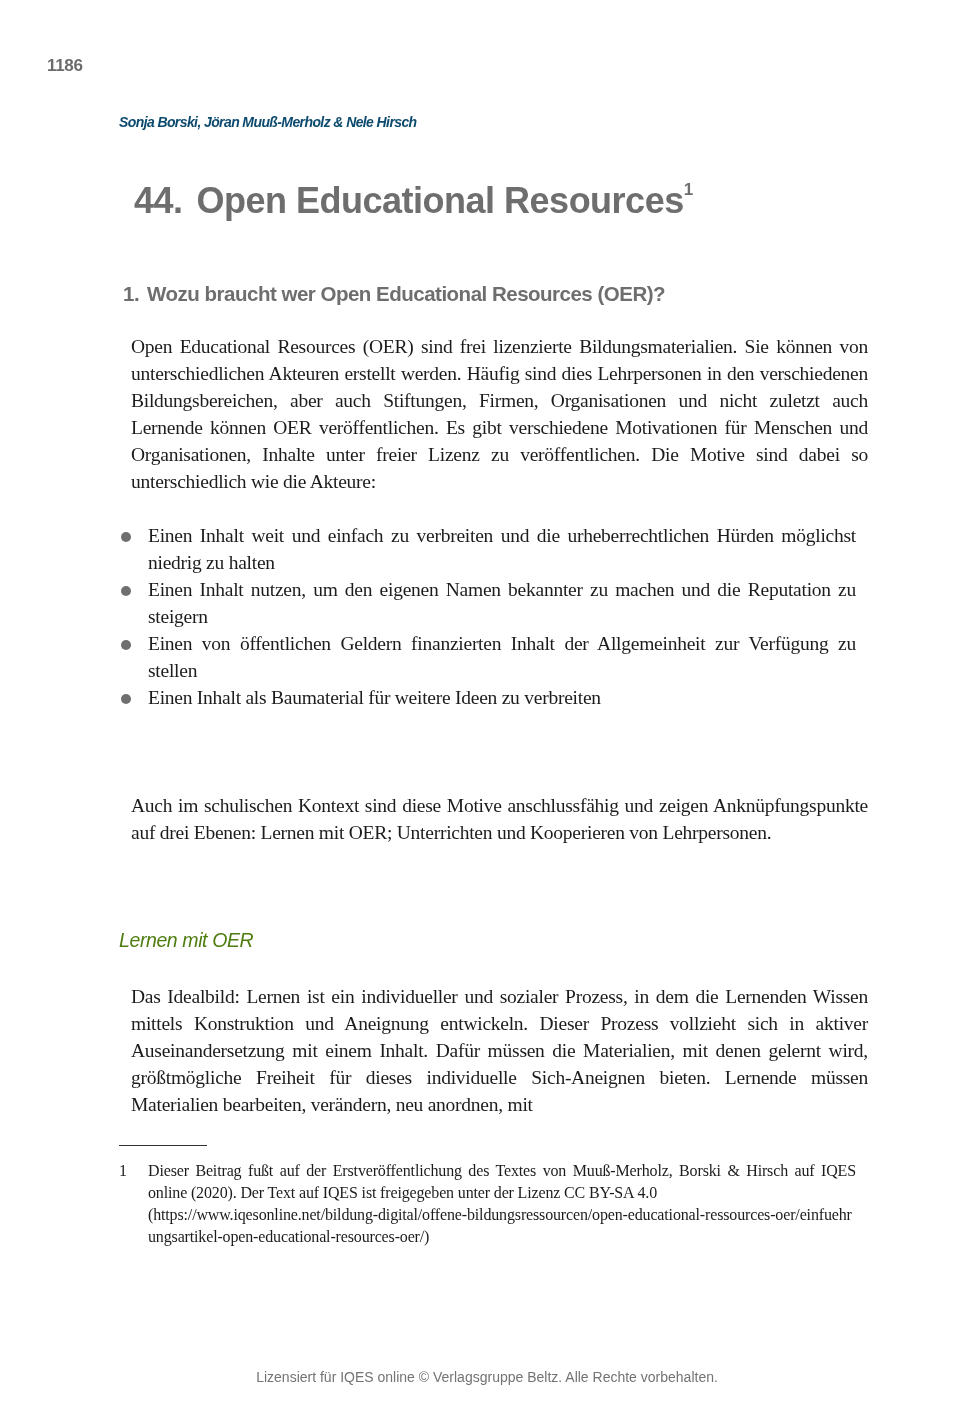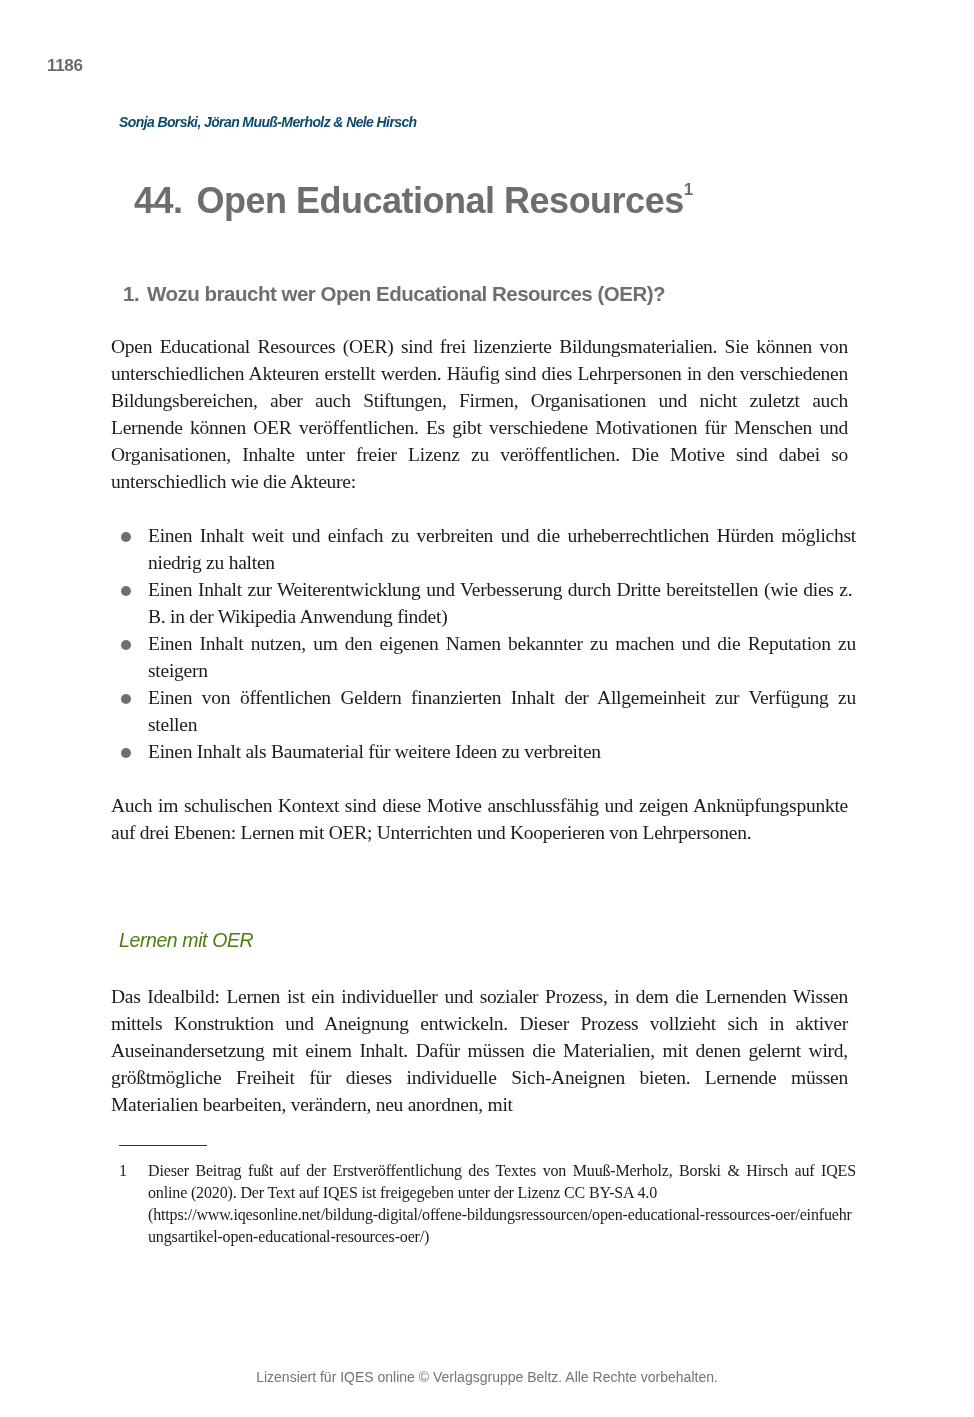--- a/index.html
+++ b/index.html
@@ -6,21 +6,21 @@
   body { width: 974px; height: 1417px; position: relative; overflow: hidden; color: #1c1c1c; }
   .sans { font-family: "Liberation Sans", "DejaVu Sans", sans-serif; }
   .serif { font-family: "Liberation Serif", "DejaVu Serif", serif; }
   .page-number { position: absolute; left: 47px; top: 56px; font-size: 17px; font-weight: bold; color: #6b6b6b; letter-spacing: -0.3px; text-align: center; }
   .authors { position: absolute; left: 119px; top: 114px; font-size: 14px; font-style: italic; color: #0c4a6e; letter-spacing: -0.6px; font-weight: bold; }
   .chapter-title { position: absolute; left: 118px; top: 164px; font-size: 36px; font-weight: bold; color: #6e6e6e; letter-spacing: -0.5px; white-space: nowrap; }
   .chapter-title .num { margin-right: 14px; }
   .chapter-title sup { font-size: 17px; vertical-align: 18px; }
   .section-heading { position: absolute; left: 119px; top: 278px; font-size: 20.5px; font-weight: bold; color: #6e6e6e; letter-spacing: -0.5px; white-space: nowrap; }
   .section-heading .num { margin-right: 8px; }
-  .body-text { position: absolute; left: 111px; width: 737px; font-size: 19.5px; line-height: 27px; text-align: justify; color: #1c1c1c; letter-spacing: -0.25px; hyphens: manual; }
+  .body-text { position: absolute; left: 131px; width: 737px; font-size: 19.5px; line-height: 27px; text-align: justify; color: #1c1c1c; letter-spacing: -0.25px; hyphens: manual; }
   .p1 { top: 333px; }
   .bullets { position: absolute; left: 119px; top: 522px; width: 737px; margin: 0; padding: 0; list-style: none; }
   .bullets li { position: relative; padding-left: 29px; font-size: 19.5px; line-height: 27px; text-align: justify; letter-spacing: -0.25px; }
   .bullet-dot { position: absolute; left: 2px; top: 10px; width: 10px; height: 10px; border-radius: 50%; background: #6f6f6f; }
   .p2 { top: 792px; }
   .subheading { position: absolute; left: 119px; top: 929px; font-size: 19.5px; font-style: italic; color: #4d7c0f; letter-spacing: -0.4px; }
   .p3 { top: 983px; }
   .footnote-rule { position: absolute; left: 119px; top: 1145px; width: 88px; height: 0; border-top: 1.5px solid #333; }
   .footnote { position: absolute; left: 119px; top: 1160px; width: 737px; font-size: 16px; line-height: 22px; color: #1c1c1c; letter-spacing: -0.15px; }
   .footnote .fn-num { position: absolute; left: 0; top: 0; }
@@ -40,21 +40,20 @@
 </h1>
 
 <h2 class="section-heading sans" style="margin:4px;">
   <span class="num">1.</span><span>Wozu braucht wer Open Educational Resources (OER)?</span>
 </h2>
 
 <p class="body-text serif p1" style="margin:0;">Open Educational Resources (OER) sind frei lizenzierte Bildungsmaterialien. Sie können von unterschiedlichen Akteuren erstellt werden. Häufig sind dies Lehrper­sonen in den verschiedenen Bildungsbereichen, aber auch Stiftungen, Firmen, Or­ganisationen und nicht zuletzt auch Lernende können OER veröffentlichen. Es gibt verschiedene Motivationen für Menschen und Organisationen, Inhalte unter freier Lizenz zu veröffentlichen. Die Motive sind dabei so unterschiedlich wie die Akteure:</p>
 
 <ul class="bullets serif">
   <li><span class="bullet-dot"></span><span>Einen Inhalt weit und einfach zu verbreiten und die urheberrechtlichen Hürden möglichst niedrig zu halten</span></li>
-  <li><span class="bullet-dot"></span><span>Einen Inhalt zur Weiterentwicklung und Verbesserung durch Dritte bereitstellen (wie dies z. B. in der Wikipedia Anwendung findet)</span></li>
   <li><span class="bullet-dot"></span><span>Einen Inhalt nutzen, um den eigenen Namen bekannter zu machen und die Re­putation zu steigern</span></li>
   <li><span class="bullet-dot"></span><span>Einen von öffentlichen Geldern finanzierten Inhalt der Allgemeinheit zur Ver­fügung zu stellen</span></li>
   <li><span class="bullet-dot"></span><span>Einen Inhalt als Baumaterial für weitere Ideen zu verbreiten</span></li>
 </ul>
 
 <p class="body-text serif p2" style="margin:0;">Auch im schulischen Kontext sind diese Motive anschlussfähig und zeigen Anknüp­fungspunkte auf drei Ebenen: Lernen mit OER; Unterrichten und Kooperieren von Lehrpersonen.</p>
 
 <h3 class="subheading sans" style="margin:0;font-weight:normal;">Lernen mit OER</h3>
 
 <p class="body-text serif p3" style="margin:0;">Das Idealbild: Lernen ist ein individueller und sozialer Prozess, in dem die Lernenden Wissen mittels Konstruktion und Aneignung entwickeln. Dieser Prozess vollzieht sich in aktiver Auseinandersetzung mit einem Inhalt. Dafür müssen die Materialien, mit denen gelernt wird, größtmögliche Freiheit für dieses individuelle Sich-Aneig­nen bieten. Lernende müssen Materialien bearbeiten, verändern, neu anordnen, mit</p>

